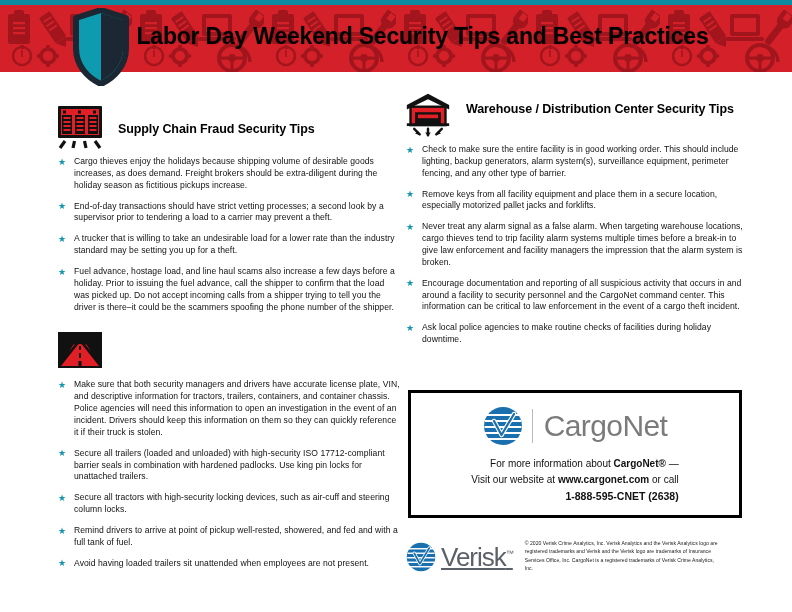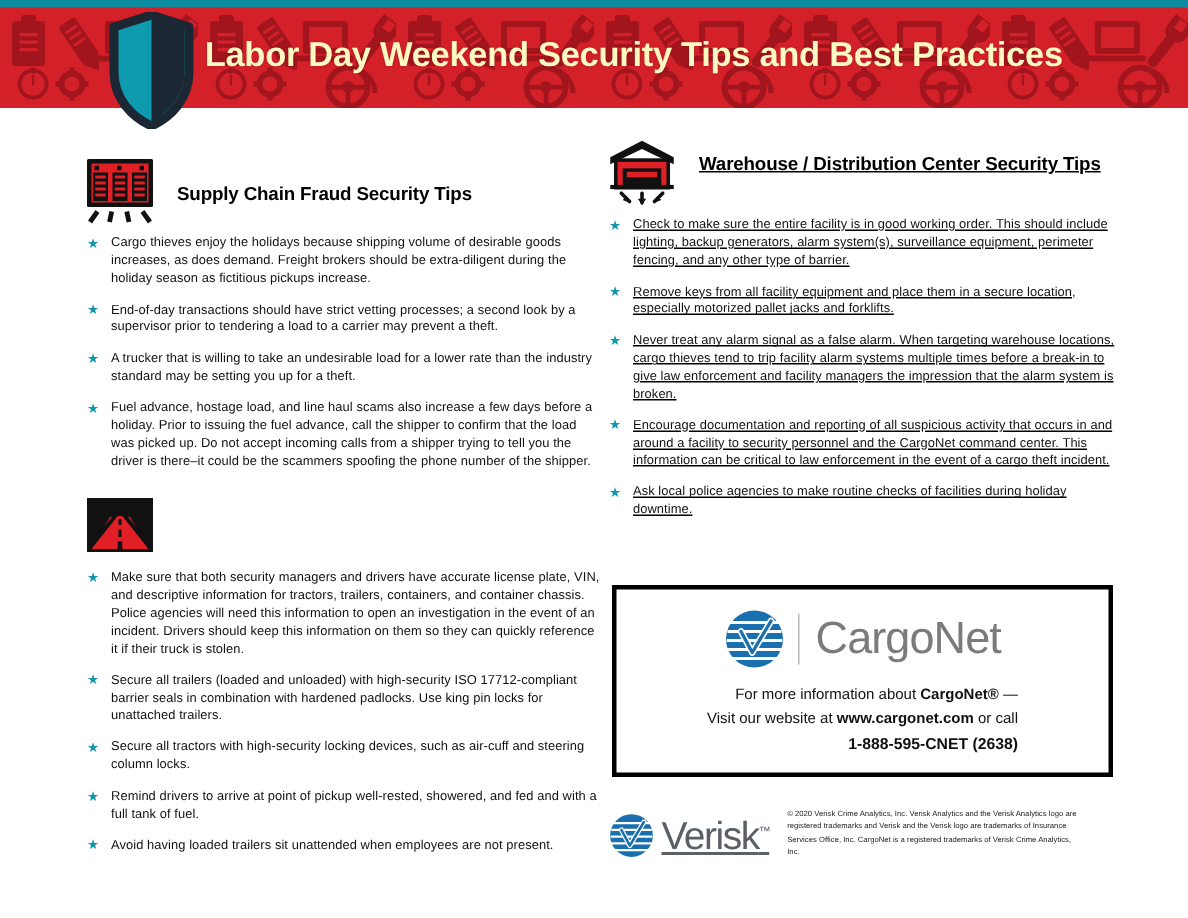--- a/index.html
+++ b/index.html
@@ -20,34 +20,34 @@
   .banner-topstrip{
     position:absolute;left:0;top:0;width:792px;height:5px;background:#0d8ba1;
   }
   .banner-pattern{
     position:absolute;left:0;top:0;width:792px;height:72px;
     opacity:1;
   }
   .banner-title{
     position:absolute;left:0;top:0;width:792px;height:72px;
     display:flex;align-items:center;justify-content:center;
-    color:#fef9c3;
+    color:#000000;
     font-size:23px;font-weight:bold;
     letter-spacing:-0.2px;
     text-shadow:0 0 2px rgba(0,0,0,.15);
     padding-left:53px;box-sizing:border-box;
     z-index:5;
   }
   .shield{
     position:absolute;left:72px;top:8px;width:58px;height:78px;z-index:6;
   }
 
   
   .col-left{position:absolute;left:56px;top:104px;width:344px;}
-  .col-right{position:absolute;left:404px;top:92px;width:346px;text-decoration:underline;}
+  .col-right{position:absolute;left:404px;top:92px;width:346px;}
 
   .sec-head{display:flex;align-items:flex-start;margin-bottom:6px;}
   .sec-icon{width:48px;height:46px;flex:0 0 48px;margin-right:14px;}
   .sec-title{
     font-size:12.5px;font-weight:bold;color:#000;
     line-height:1.25;padding-top:18px;letter-spacing:-0.1px;
   }
   .sec-title.two-line{padding-top:10px;}
 
   ul.tips{list-style:none;margin:0;padding:0;}

